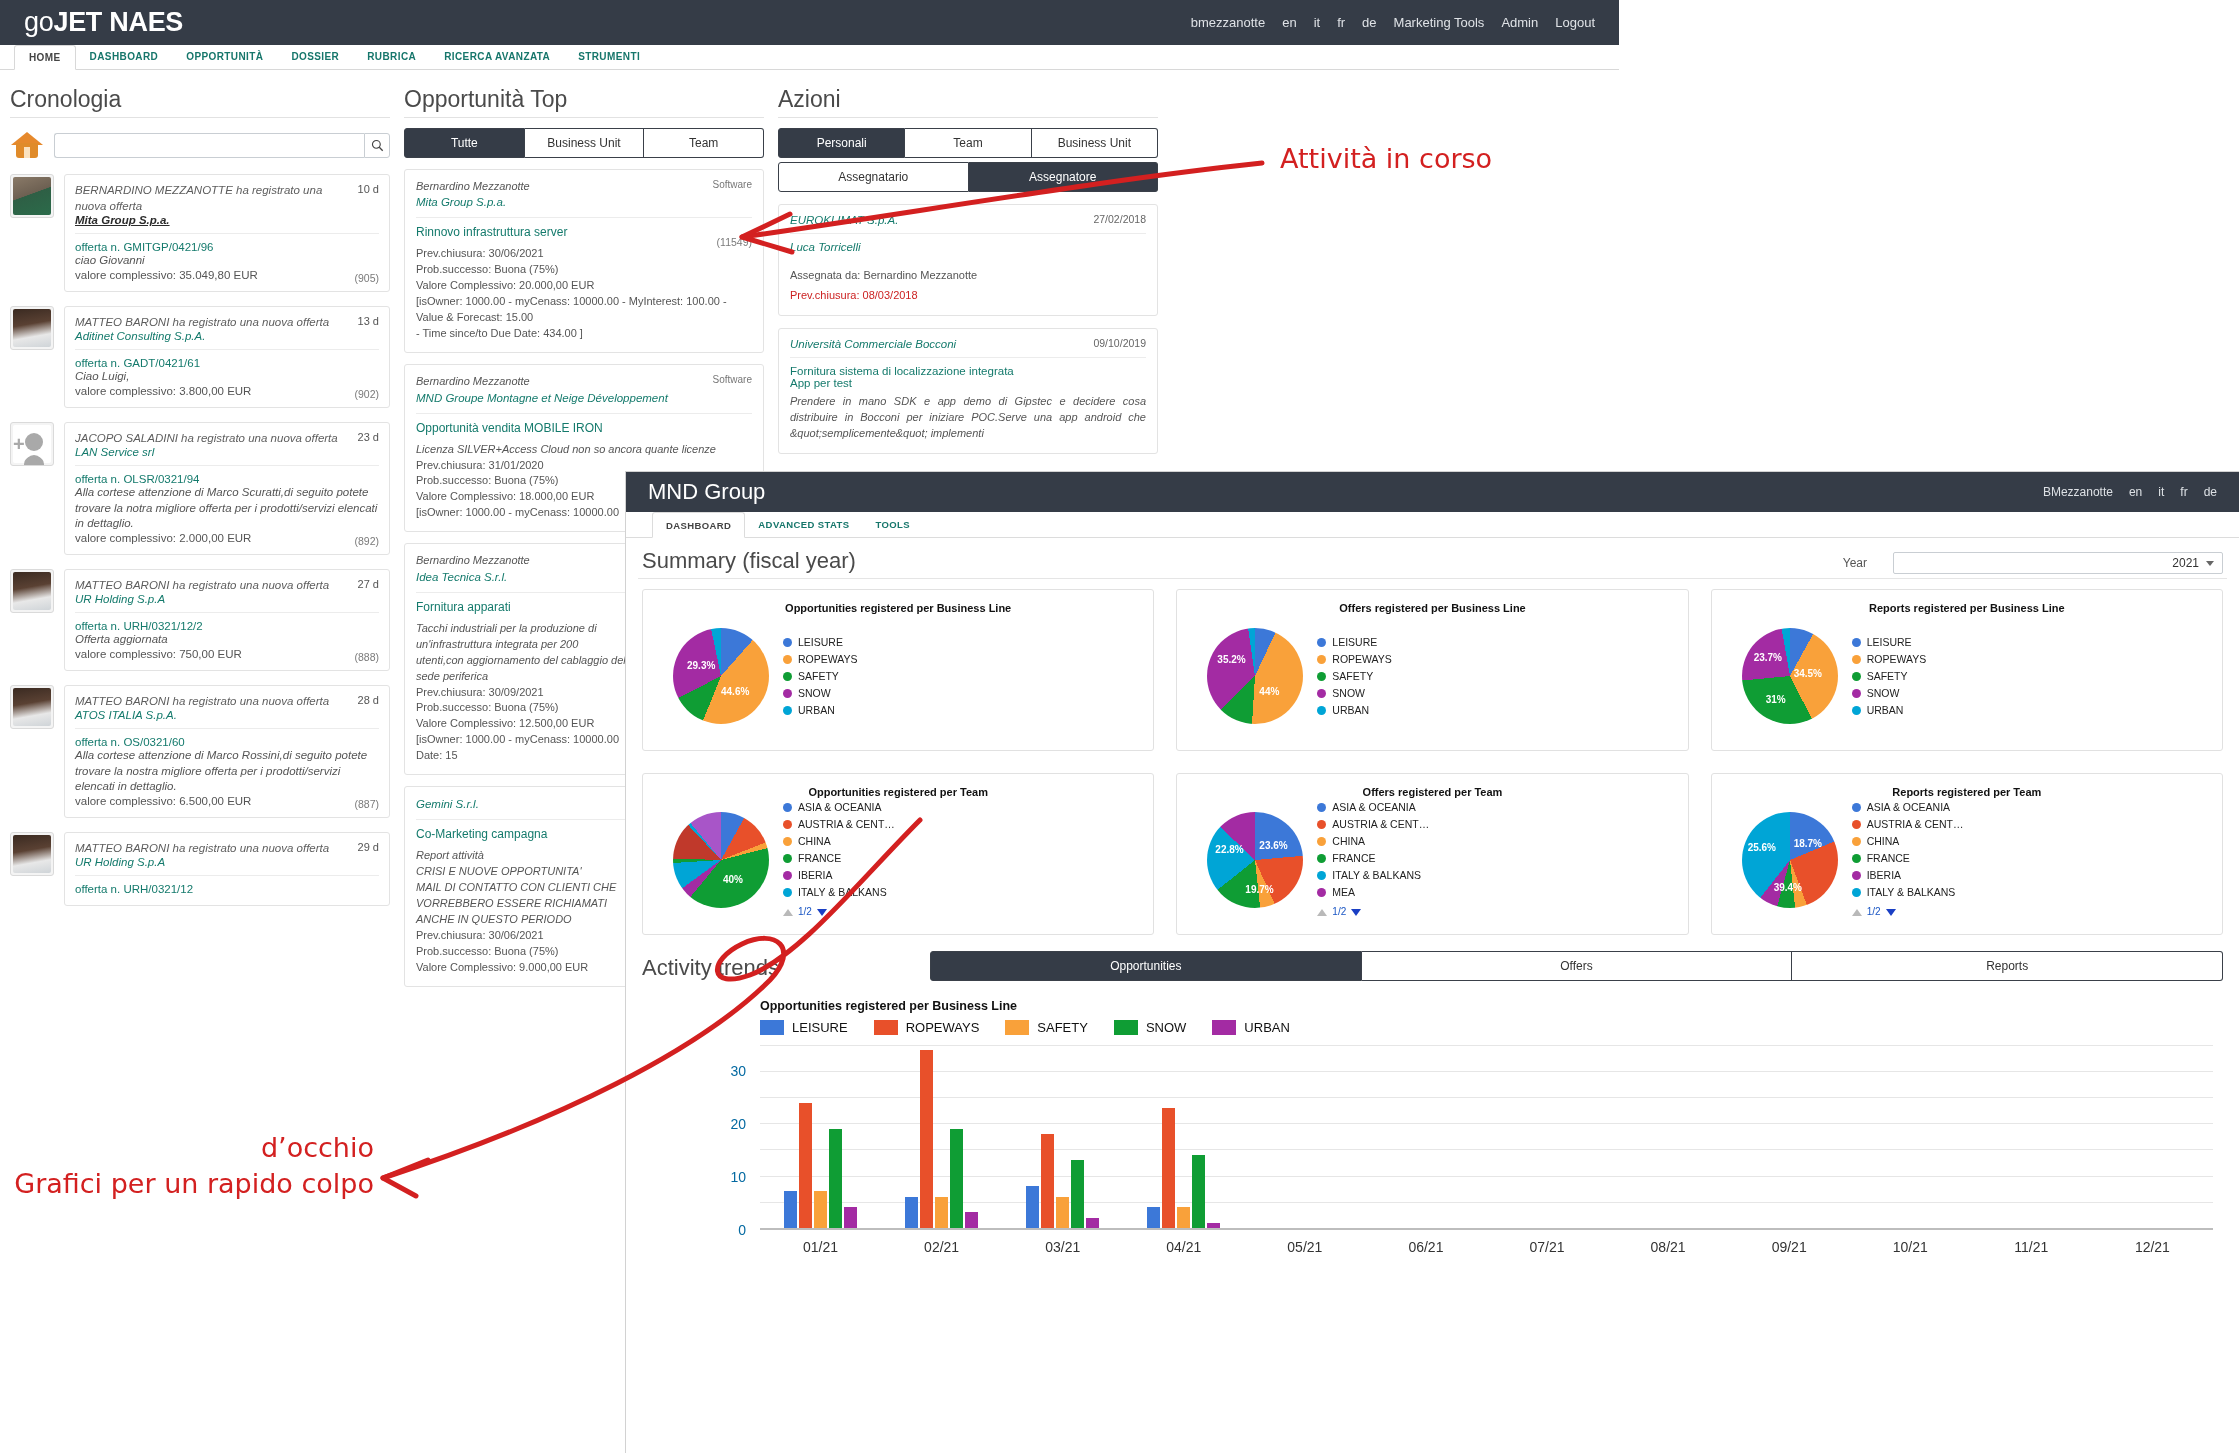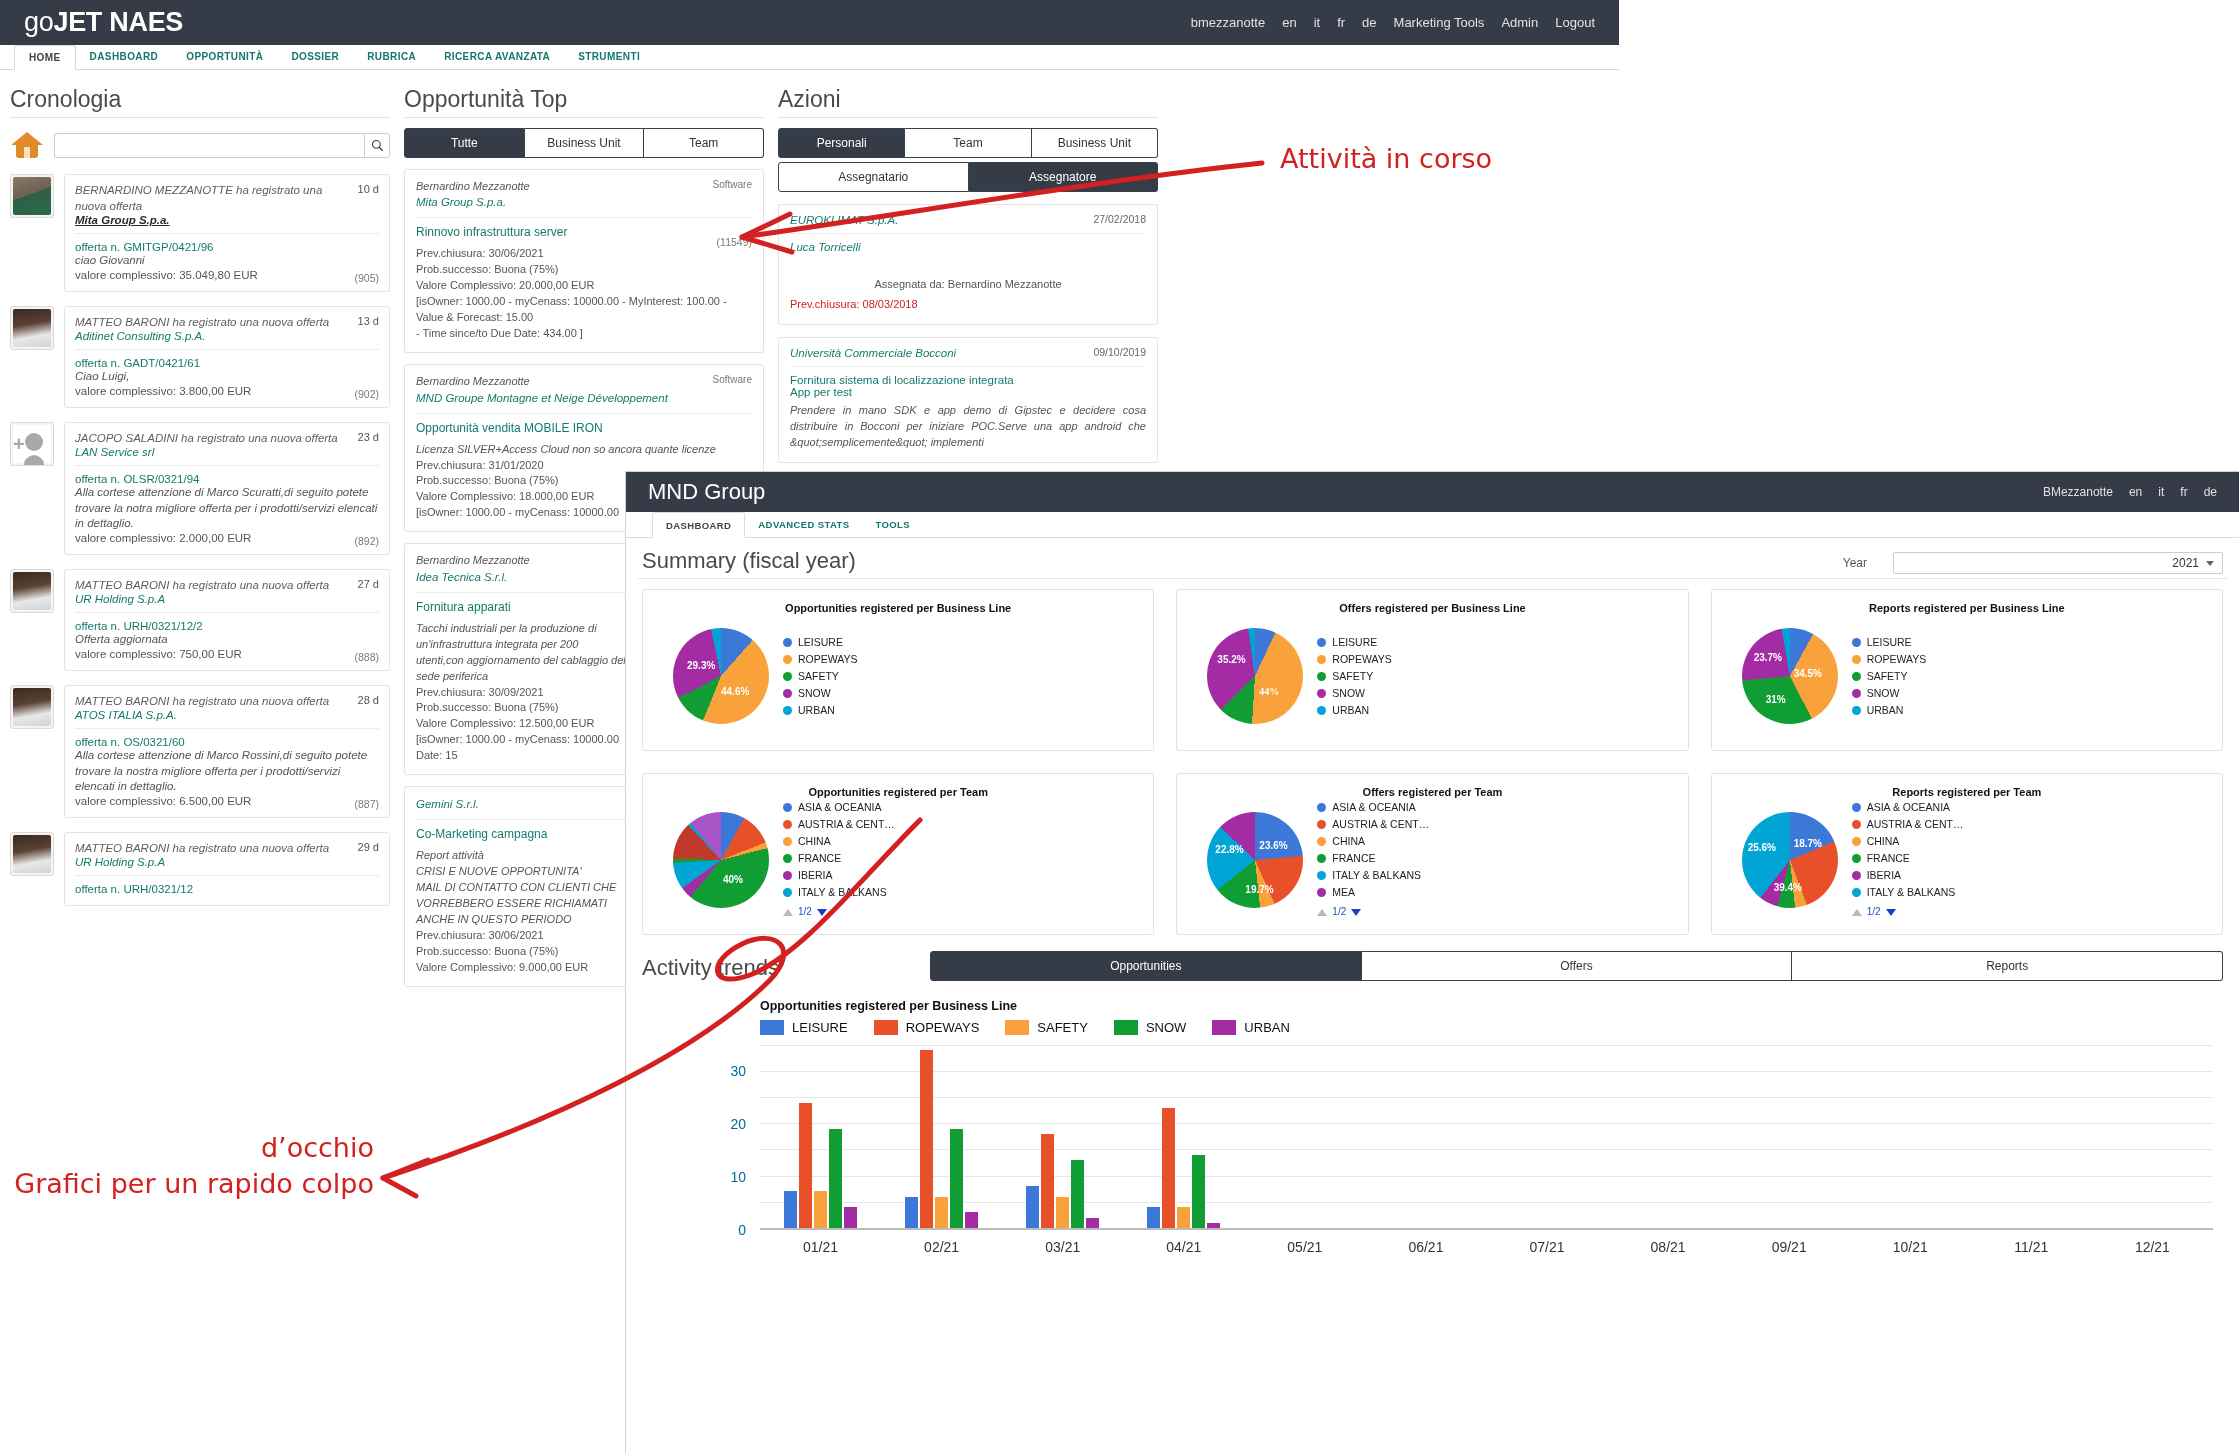--- a/index.html
+++ b/index.html
@@ -429,21 +429,21 @@
       <div class="seg" style="margin-top:4px;">
         <div>Assegnatario</div>
         <div class="on">Assegnatore</div>
       </div>
 
       <div class="az-card">
         <div class="az-date">27/02/2018</div>
         <div class="az-comp">EUROKLIMAT S.p.A.</div>
         <div class="tl-sep"></div>
         <div class="az-pers" style="margin-top:0">Luca Torricelli</div>
-        <div class="az-line" style="margin-top:24px;text-align:center;">Assegnata da: Bernardino Mezzanotte</div>
+        <div class="az-line" style="margin-top:15px;">Assegnata da: Bernardino Mezzanotte</div>
         <div class="az-line red">Prev.chiusura: 08/03/2018</div>
       </div>
 
       <div class="az-card">
         <div class="az-date">09/10/2019</div>
         <div class="az-comp">Università Commerciale Bocconi</div>
         <div class="tl-sep"></div>
         <div class="az-title">Fornitura sistema di localizzazione integrata</div>
         <div class="az-sub">App per test</div>
         <div class="az-desc">Prendere in mano SDK e app demo di Gipstec e decidere cosa distribuire in Bocconi per iniziare POC.Serve una app android che &amp;quot;semplicemente&amp;quot;  implementi</div>
@@ -515,21 +515,21 @@
                 <span>URBAN</span>
               </div>
           </div>
         </div>
       </div>
 
       <div class="pcard">
         <div class="ptitle">Offers registered per Business Line</div>
         <div class="pwrap">
           <div class="pie" style="background:conic-gradient(#3c78d8 0 7%, #f9a13a 7% 51%, #0f9d34 51% 62.5%, #a32ba3 62.5% 97.7%, #00a5d6 97.7% 100%);">
-            <span class="lab" style="left:52px; top:58px;font-family:Liberation Serif, serif;">44%</span>
+            <span class="lab" style="left:52px; top:58px;">44%</span>
             <span class="lab" style="left:10px; top:26px;">35.2%</span>
           </div>
           <div class="legend">
             <div class="li">
                 <span class="dot" style="background:#3c78d8"></span>
                 <span>LEISURE</span>
               </div>
             <div class="li">
                 <span class="dot" style="background:#f9a13a"></span>
                 <span>ROPEWAYS</span>

